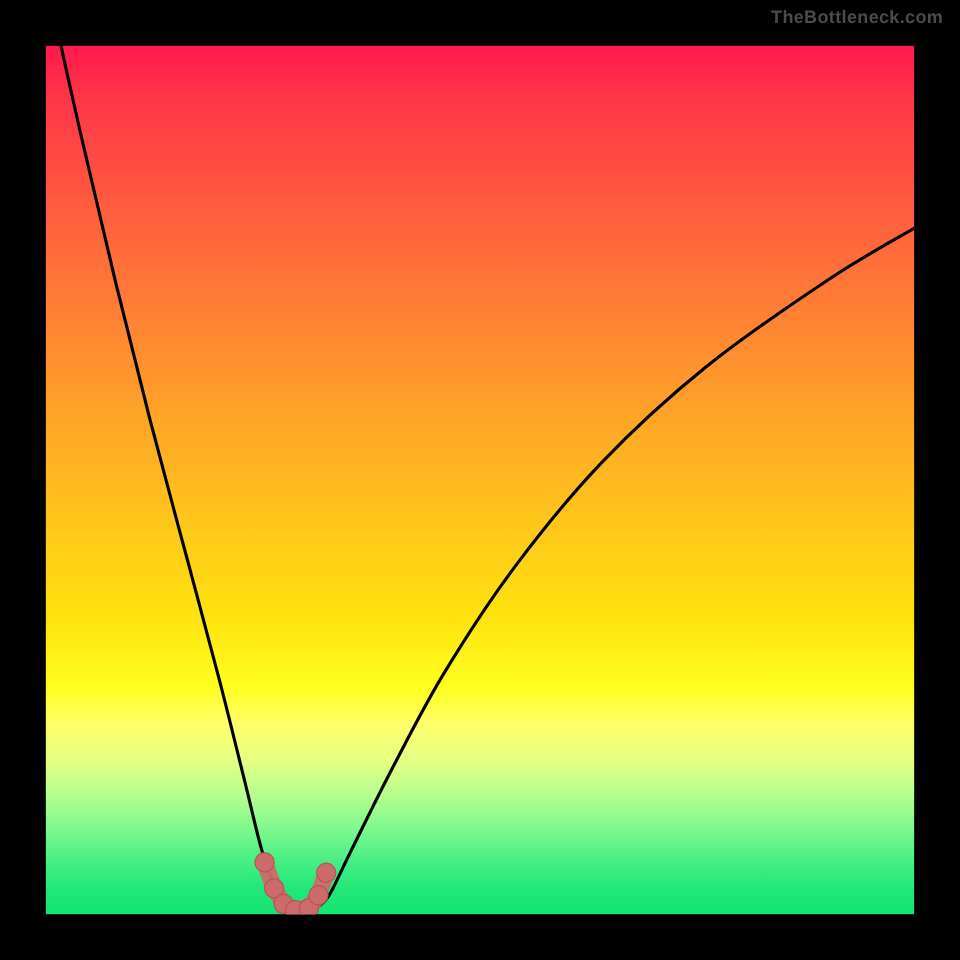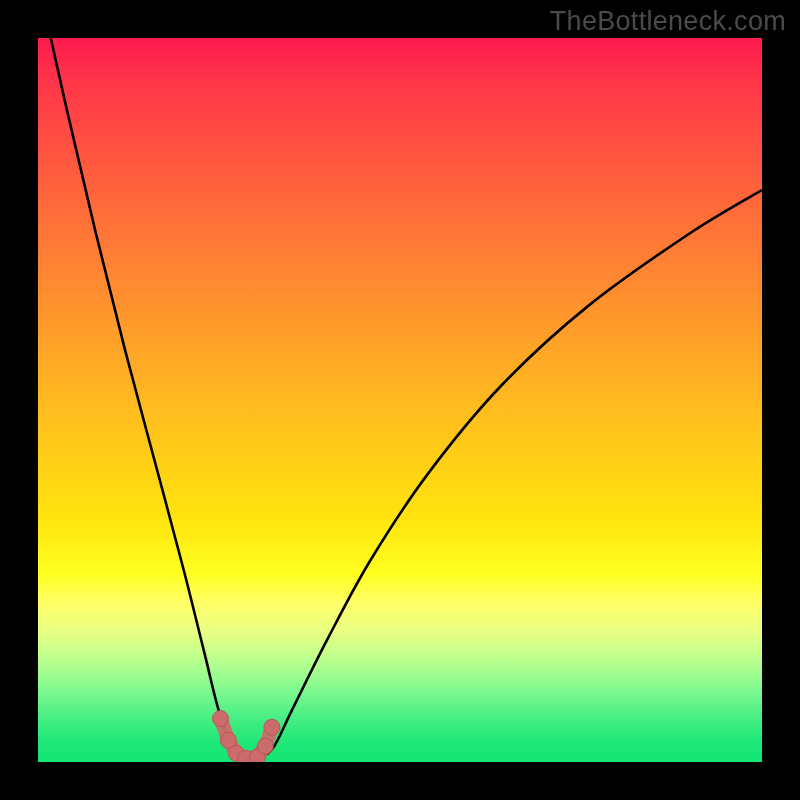--- a/index.html
+++ b/index.html
@@ -39,22 +39,22 @@
       #46EE84 94%,
       #21E878 97%,
       #12E573 100%
     );
   }
   .watermark {
     position: absolute;
     top: 6px;
     right: 14px;
     color: #4b4b4b;
-    font-size: 27px;
-    font-weight: 400;
+    font-size: 15px;
+    font-weight: 700;
     letter-spacing: 0.3px;
   }
   svg.curve {
     position: absolute;
     left: 0;
     top: 0;
   }
 </style>
 </head>
 <body>

